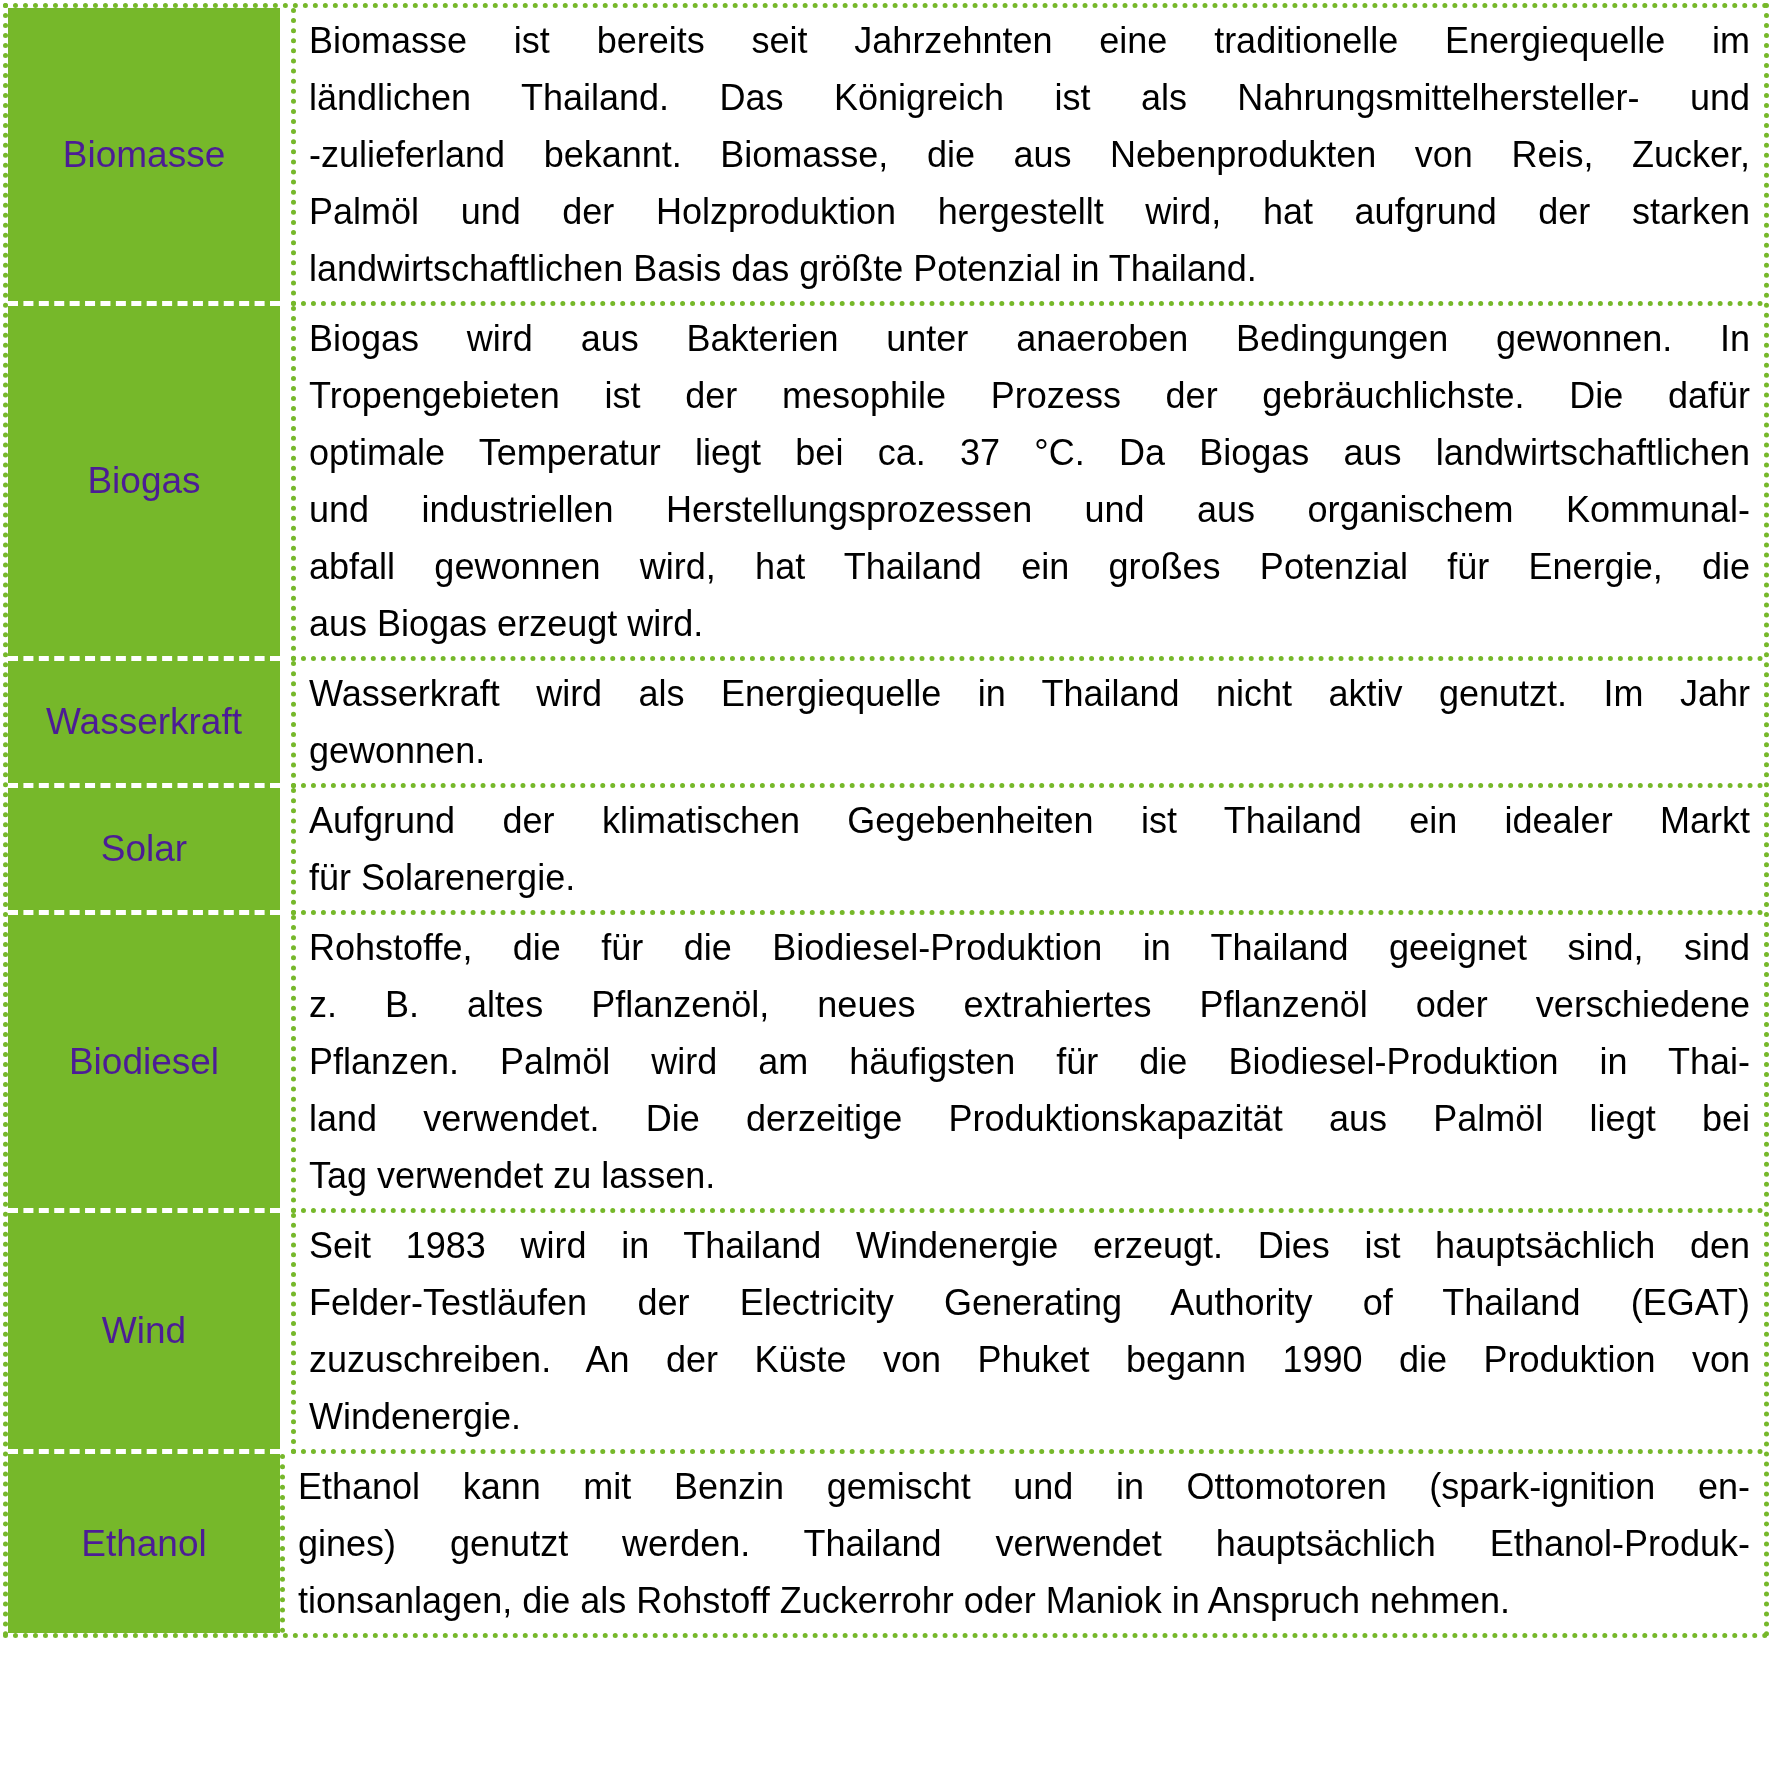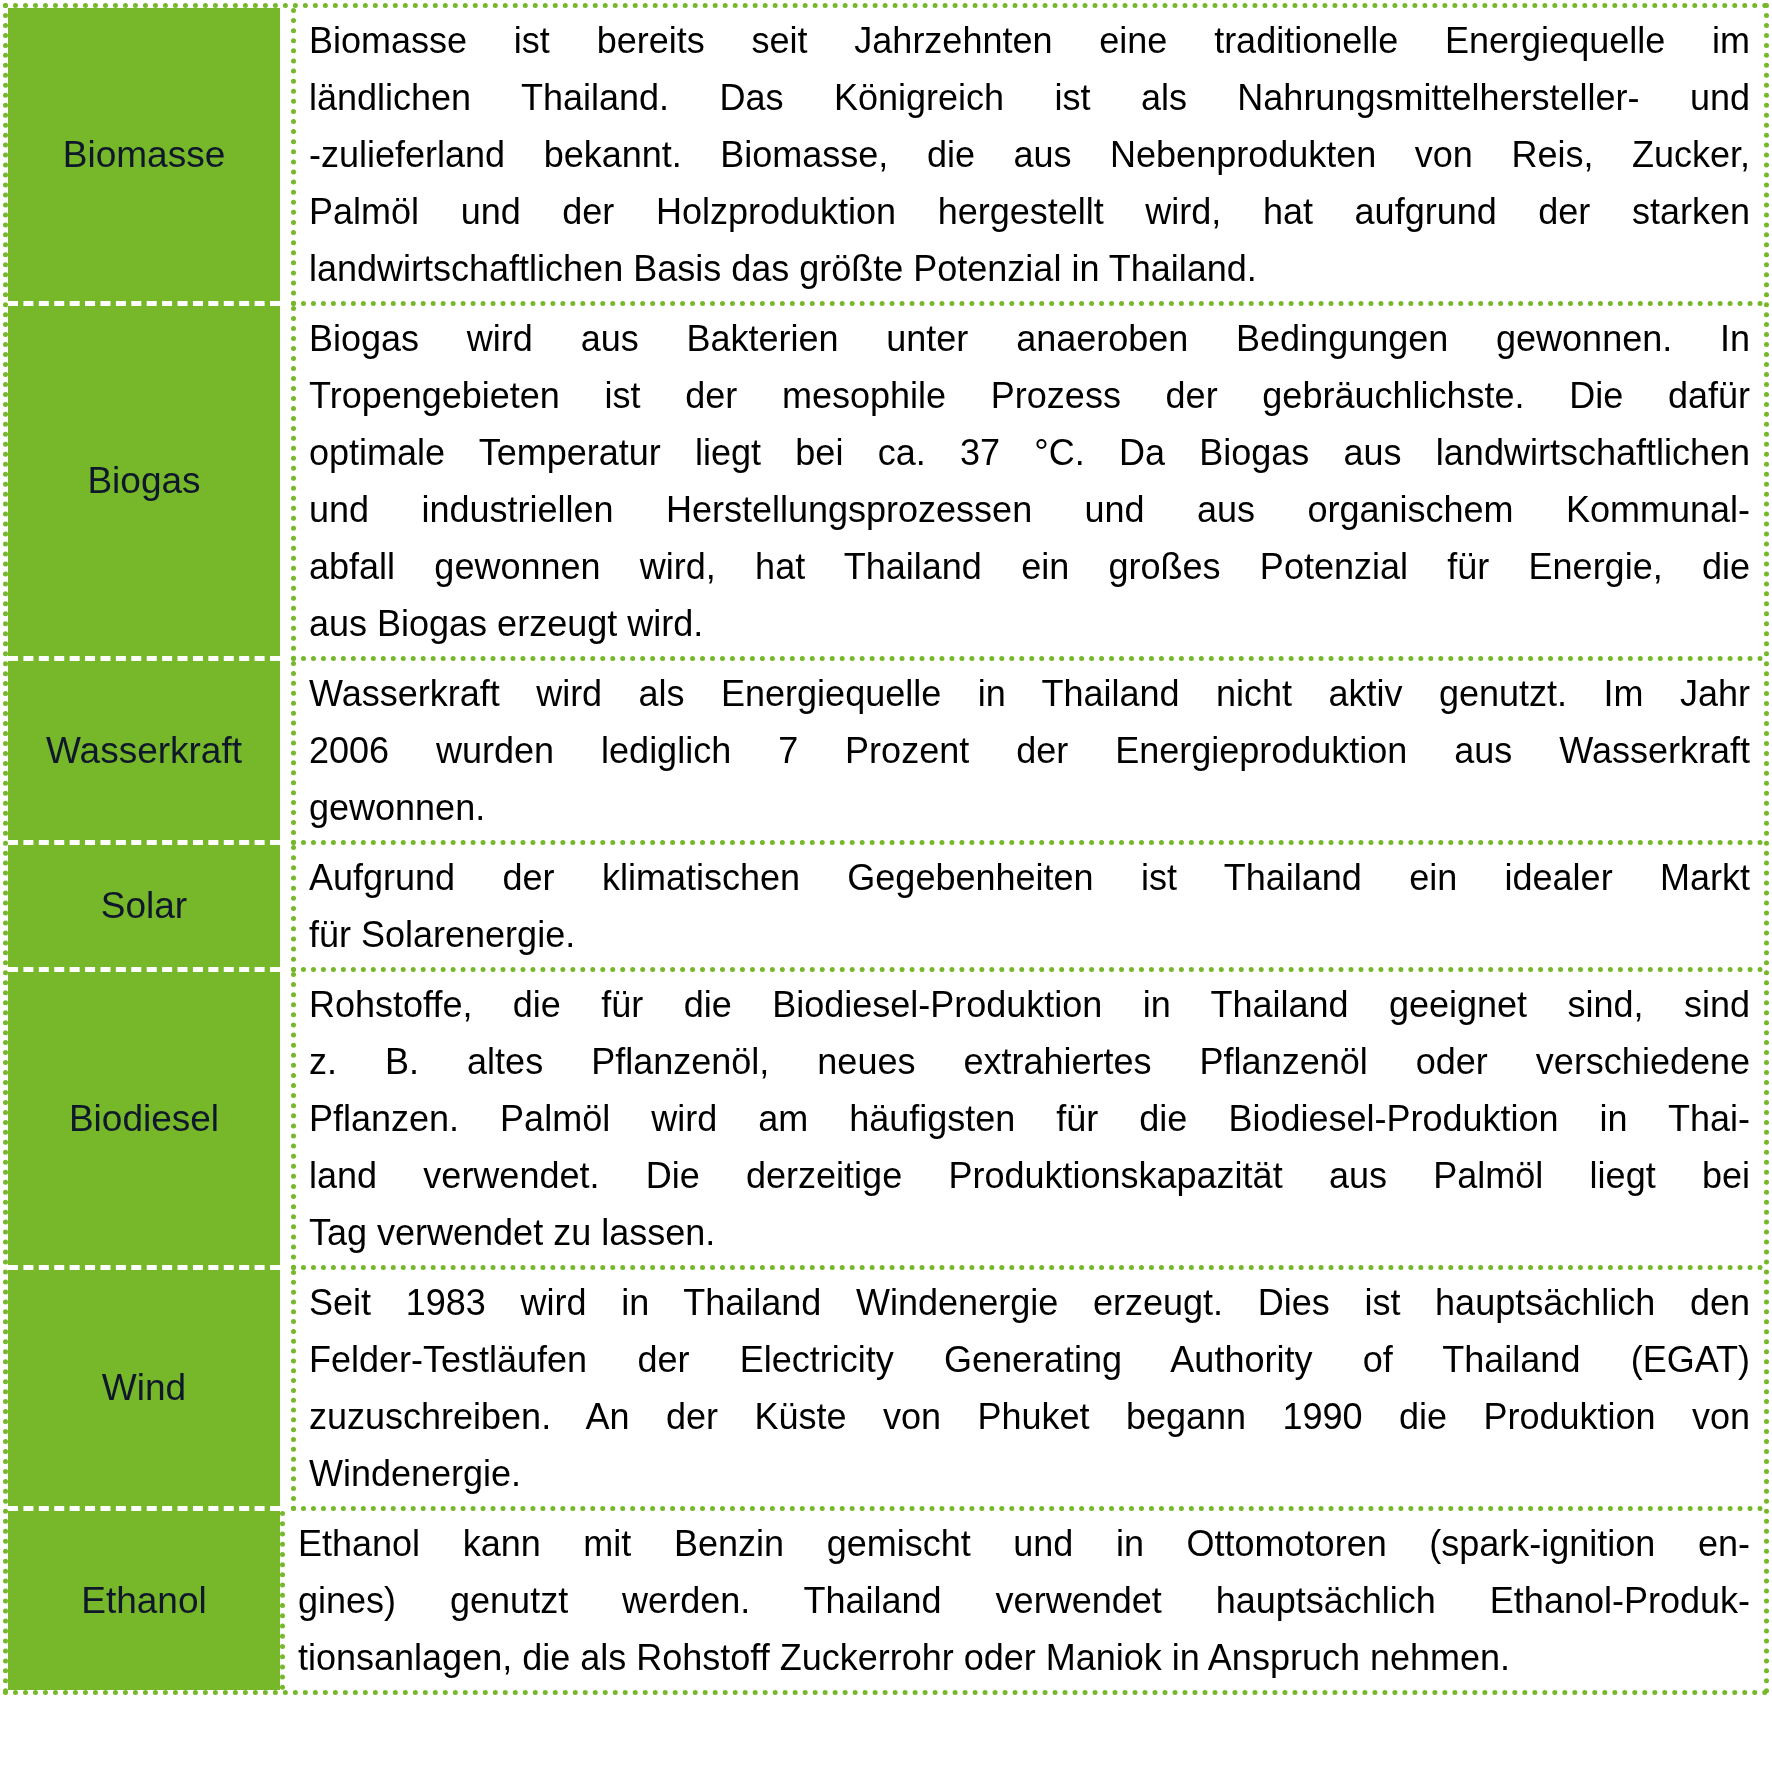--- a/index.html
+++ b/index.html
@@ -21,21 +21,21 @@
     border: 5px dotted #76B82A;
     background: #ffffff;
   }
   .row {
     display: flex;
     align-items: stretch;
   }
   .label-cell {
     flex: 0 0 272px;
     background: #76B82A;
-    color: #0f172a;
+    color: #4c1d95;
     display: flex;
     align-items: center;
     justify-content: center;
     font-size: 37px;
     text-align: left;
     box-sizing: border-box;
   }
   .row:not(:last-child) .label-cell {
     border-bottom: 5px dashed #ffffff;
   }
@@ -87,21 +87,20 @@
           <div class="line">optimale Temperatur liegt bei ca. 37 °C. Da Biogas aus landwirtschaftlichen</div>
           <div class="line">und industriellen Herstellungsprozessen und aus organischem Kommunal-</div>
           <div class="line">abfall gewonnen wird, hat Thailand ein großes Potenzial für Energie, die</div>
           <div class="line last">aus Biogas erzeugt wird.</div>
         </div>
       </div>
       <div class="row">
         <div class="label-cell">Wasserkraft</div>
         <div class="text-cell">
           <div class="line">Wasserkraft wird als Energiequelle in Thailand nicht aktiv genutzt. Im Jahr</div>
-          <div class="line">2006 wurden lediglich 7 Prozent der Energieproduktion aus Wasserkraft</div>
           <div class="line last">gewonnen.</div>
         </div>
       </div>
       <div class="row">
         <div class="label-cell">Solar</div>
         <div class="text-cell">
           <div class="line">Aufgrund der klimatischen Gegebenheiten ist Thailand ein idealer Markt</div>
           <div class="line last">für Solarenergie.</div>
         </div>
       </div>

